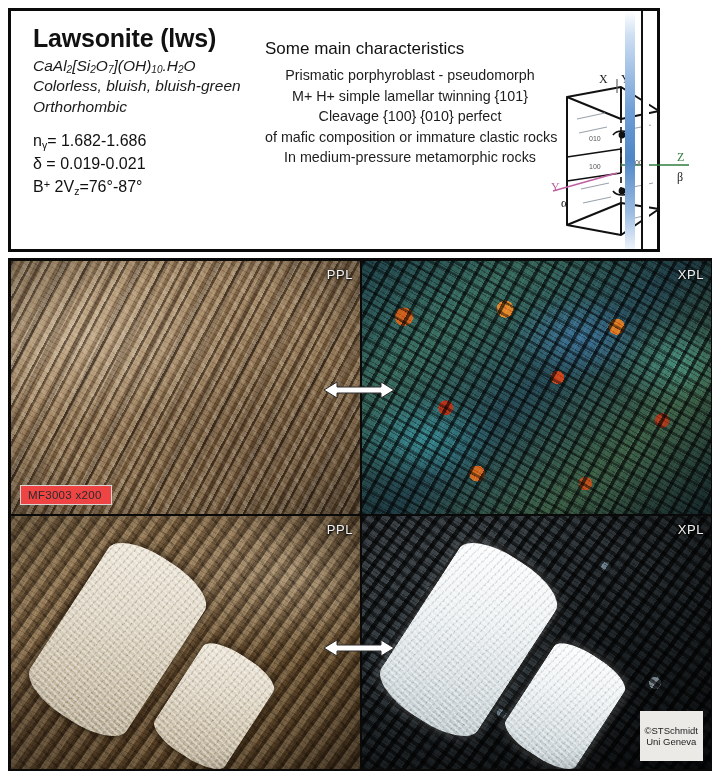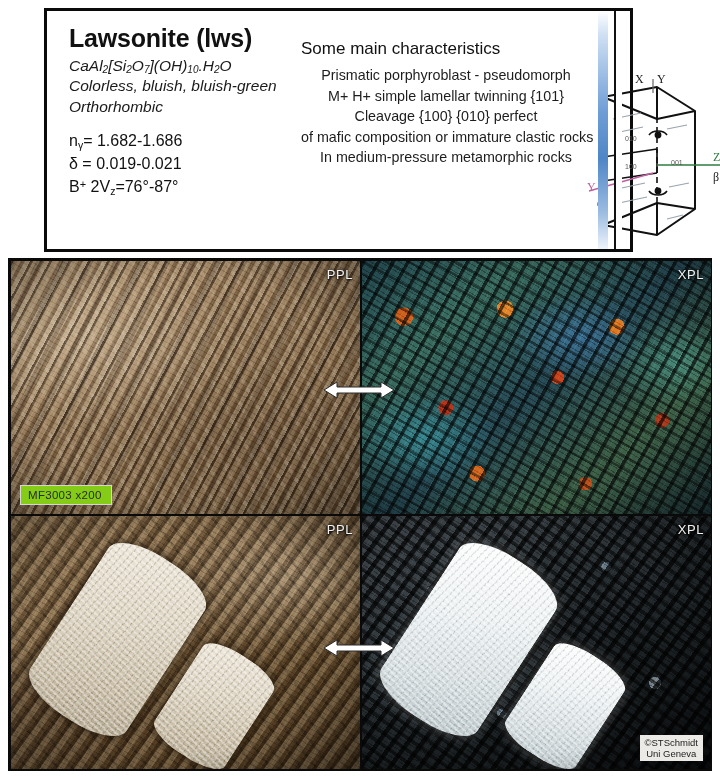--- a/index.html
+++ b/index.html
@@ -10,25 +10,24 @@
   }
   #card{
     position:relative;
     width:720px;height:779px;
     background:#ffffff;
     overflow:hidden;
   }
 
   
   .header{
-    position:absolute;left:8px;top:8px;width:589px;height:244px;
+    position:absolute;left:8px;top:8px;width:652px;height:244px;
     background:#ffffff;
     border:3px solid #0a0a0a;
     box-sizing:border-box;
-    margin-left:36px;
   }
   .header-inner{
     position:relative;width:100%;height:100%;
   }
 
   
   .blue-strip{
     position:absolute;right:22px;top:0;width:10px;height:100%;
     background:linear-gradient(to bottom,#ffffff 0%,#cfe0f3 10%,#6f9ed6 42%,#4f86c6 62%,#9dbde2 85%,#eef4fb 100%);
   }
@@ -96,30 +95,30 @@
   .panel-label{
     position:absolute;bottom:auto;top:6px;right:7px;
     font-size:13px;font-weight:normal;color:#f2f2f2;
     text-shadow:0 0 3px rgba(0,0,0,.95),0 1px 2px rgba(0,0,0,.9);
     letter-spacing:0.6px;
   }
 
   
   .scale-tag{
     position:absolute;left:9px;bottom:9px;
-    background:#84cc16;color:#2a2a2a;
+    background:#ef4444;color:#2a2a2a;
     font-size:11.5px;padding:3px 9px 3px 7px;
     border:1px solid #d8d6d2;
     letter-spacing:0.3px;white-space:nowrap;
   }
   
   .credit-tag{
     position:absolute;right:8px;bottom:8px;
     background:#eceae6;color:#222;
-    font-size:9.5px;line-height:1.18;padding:2px 5px;
+    font-size:9.5px;line-height:1.18;padding:14px 5px;
     text-align:center;white-space:nowrap;
   }
 
   
   .link-arrow{
     position:absolute;z-index:40;width:74px;height:22px;pointer-events:none;
   }
   .link-arrow svg{display:block;}
 
   

